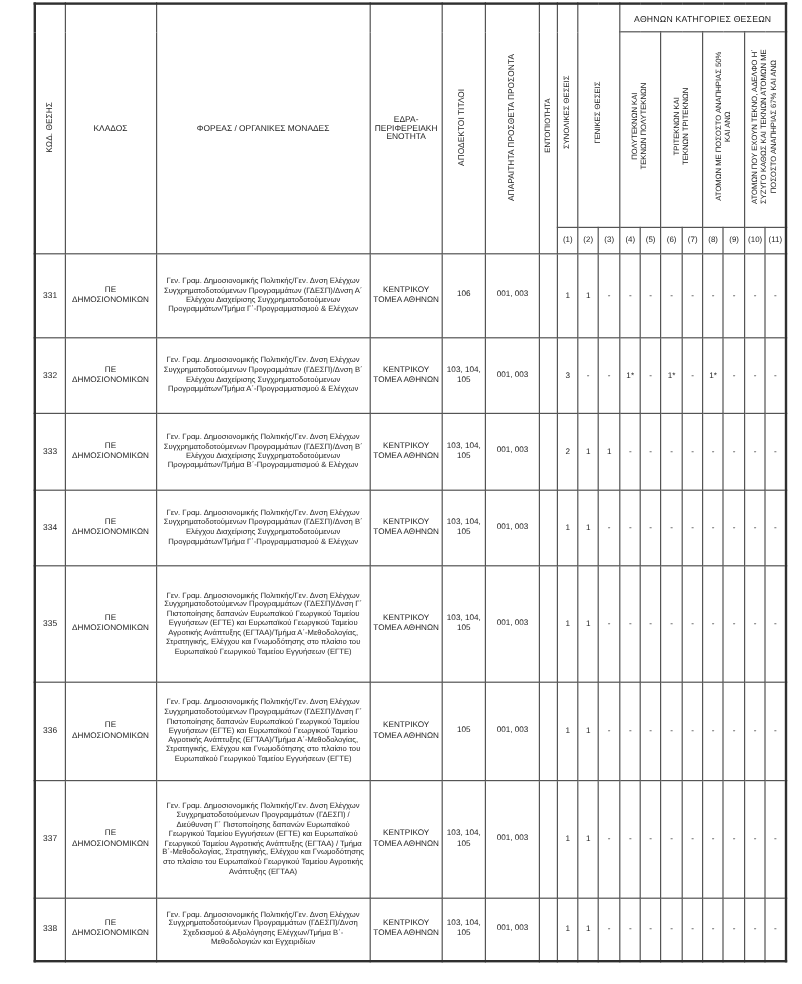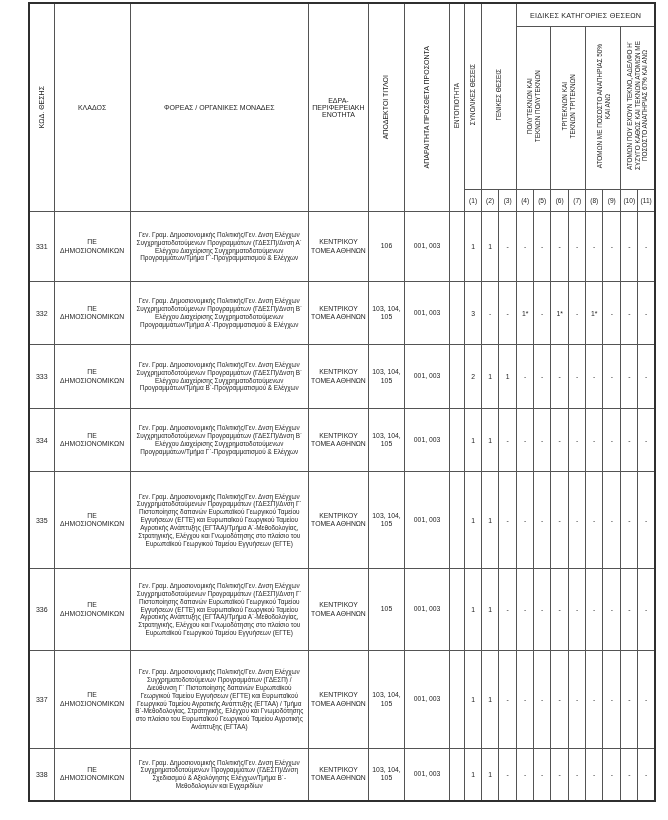--- a/index.html
+++ b/index.html
@@ -72,21 +72,21 @@
     <tr>
       <th rowspan="3" class="h-main"><span class="vtext">ΚΩΔ. ΘΕΣΗΣ</span></th>
       <th rowspan="3" class="h-main"><span>ΚΛΑΔΟΣ</span></th>
       <th rowspan="3" class="h-main"><span>ΦΟΡΕΑΣ / ΟΡΓΑΝΙΚΕΣ ΜΟΝΑΔΕΣ</span></th>
       <th rowspan="3" class="h-main"><span>ΕΔΡΑ-ΠΕΡΙΦΕΡΕΙΑΚΗ ΕΝΟΤΗΤΑ</span></th>
       <th rowspan="3" class="h-main"><span class="vtext">ΑΠΟΔΕΚΤΟΙ ΤΙΤΛΟΙ</span></th>
       <th rowspan="3" class="h-main"><span class="vtext">ΑΠΑΡΑΙΤΗΤΑ ΠΡΟΣΘΕΤΑ ΠΡΟΣΟΝΤΑ</span></th>
       <th rowspan="3" class="h-small"><span class="vtext">ΕΝΤΟΠΙΟΤΗΤΑ</span></th>
       <th rowspan="2" class="h-small"><span class="vtext">ΣΥΝΟΛΙΚΕΣ ΘΕΣΕΙΣ</span></th>
       <th rowspan="2" colspan="2" class="h-small"><span class="vtext">ΓΕΝΙΚΕΣ ΘΕΣΕΙΣ</span></th>
-      <th colspan="8" class="eidikes-bar"><span>ΕΙΔΙΚΕΣ ΚΑΤΗΓΟΡΙΕΣ ΘΕΣΕΩΝ</span></th>
+      <th colspan="8" class="eidikes-bar"><span>ΑΘΗΝΩΝ ΚΑΤΗΓΟΡΙΕΣ ΘΕΣΕΩΝ</span></th>
     </tr>
     <tr class="hdr-row2">
       <th colspan="2" class="h-small"><span class="vtext">ΠΟΛΥΤΕΚΝΩΝ ΚΑΙ
 ΤΕΚΝΩΝ ΠΟΛΥΤΕΚΝΩΝ</span></th>
       <th colspan="2" class="h-small"><span class="vtext">ΤΡΙΤΕΚΝΩΝ ΚΑΙ
 ΤΕΚΝΩΝ ΤΡΙΤΕΚΝΩΝ</span></th>
       <th colspan="2" class="h-small"><span class="vtext">ΑΤΟΜΩΝ ΜΕ ΠΟΣΟΣΤΟ ΑΝΑΠΗΡΙΑΣ 50%
 ΚΑΙ ΑΝΩ</span></th>
       <th colspan="2" class="h-small"><span class="vtext">ΑΤΟΜΩΝ ΠΟΥ ΕΧΟΥΝ ΤΕΚΝΟ, ΑΔΕΛΦΟ Η΄
 ΣΥΖΥΓΟ ΚΑΘΩΣ ΚΑΙ ΤΕΚΝΩΝ ΑΤΟΜΩΝ ΜΕ

